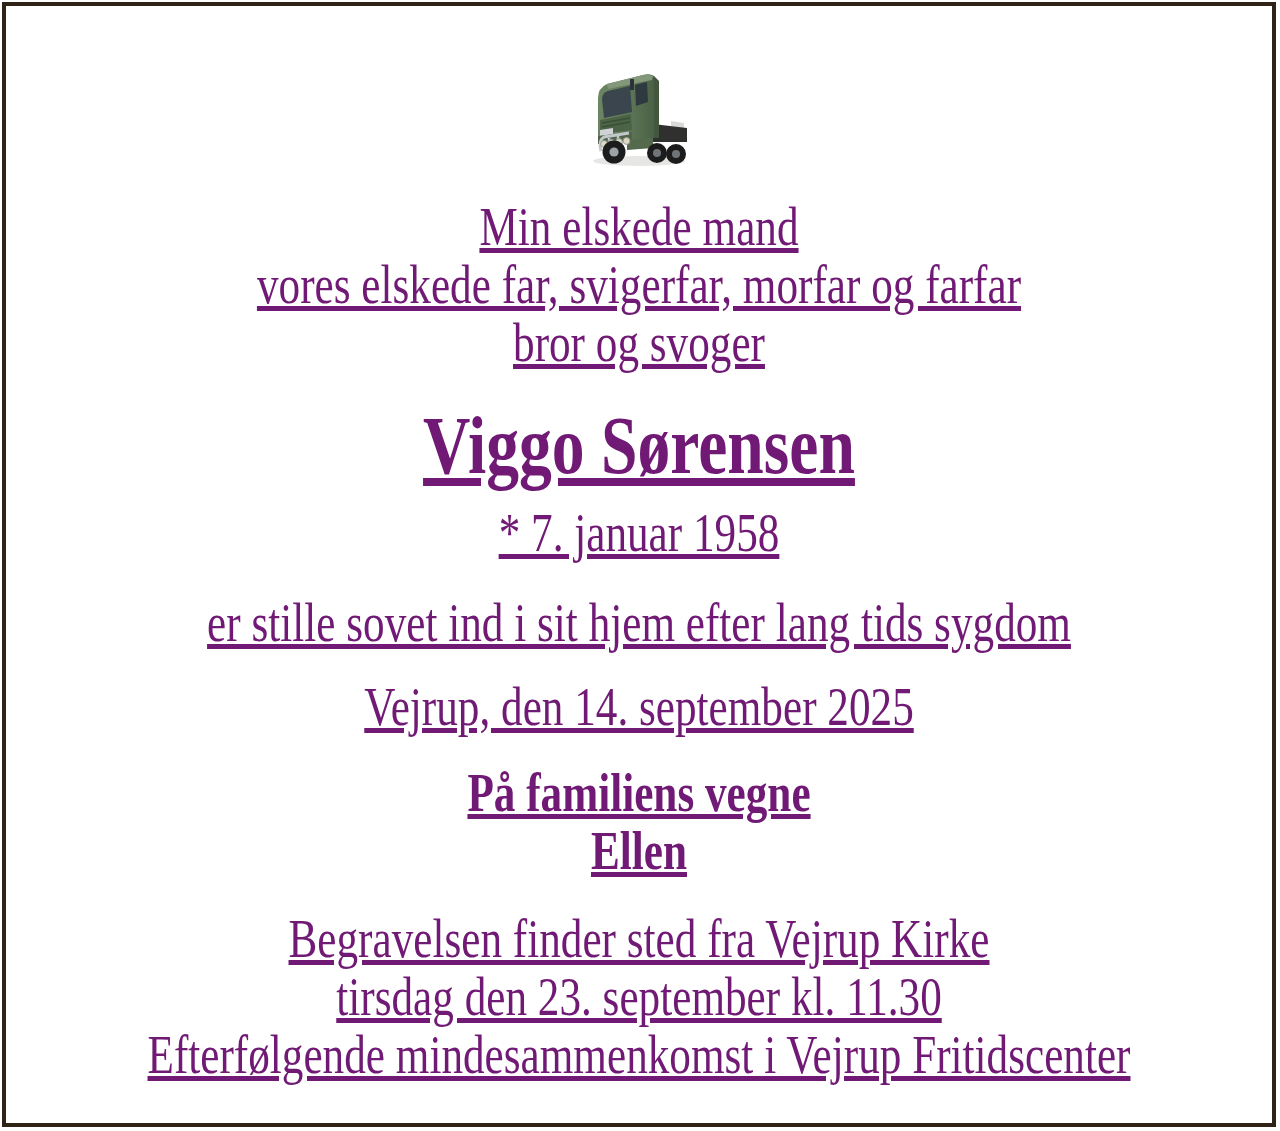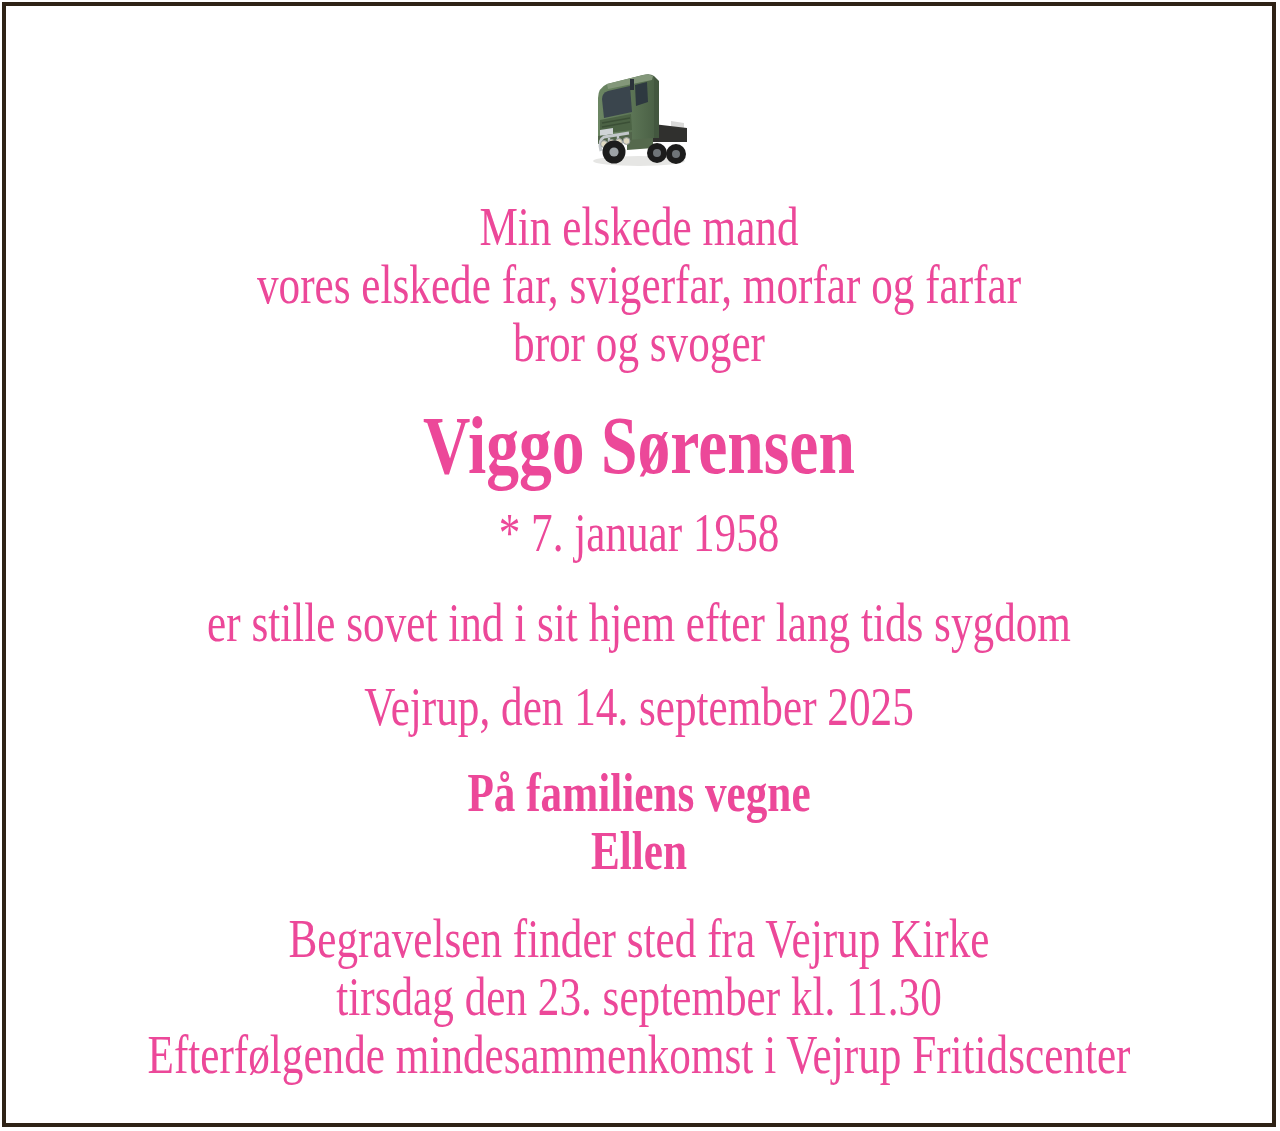--- a/index.html
+++ b/index.html
@@ -13,22 +13,23 @@
   .frame {
     position: absolute;
     left: 2px; top: 2px;
     width: 1266px; height: 1117px;
     border: 4px solid #2e2316;
     background: #ffffff;
     overflow: hidden;
   }
   .content {
     width: 100%;
-    color: #ec4899;
+    color: #701a75;
     text-align: center;
+    text-decoration: underline;
   }
   .truck-wrap {
     margin: 48px auto 0 auto;
     width: 112px;
     height: 116px;
   }
   .condensed {
     transform: scaleX(0.8);
     transform-origin: 50% 0;
   }

